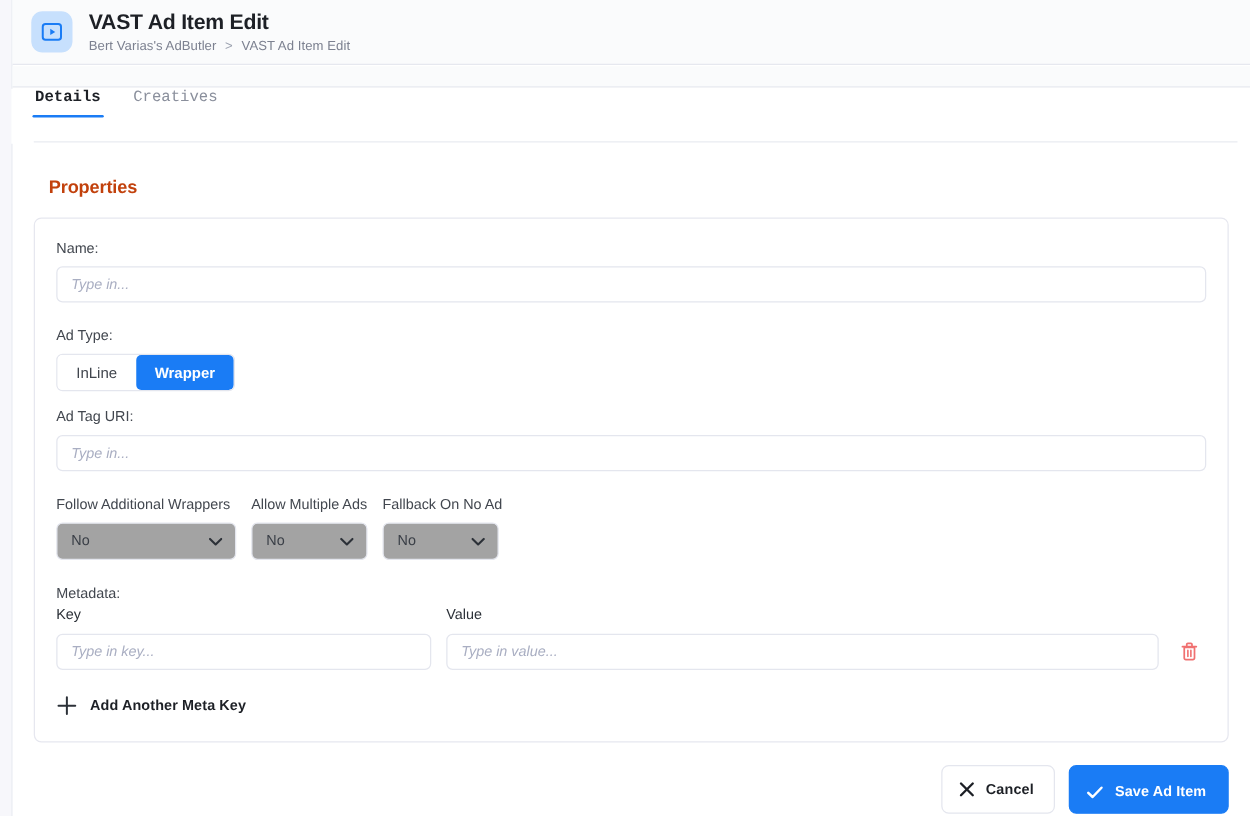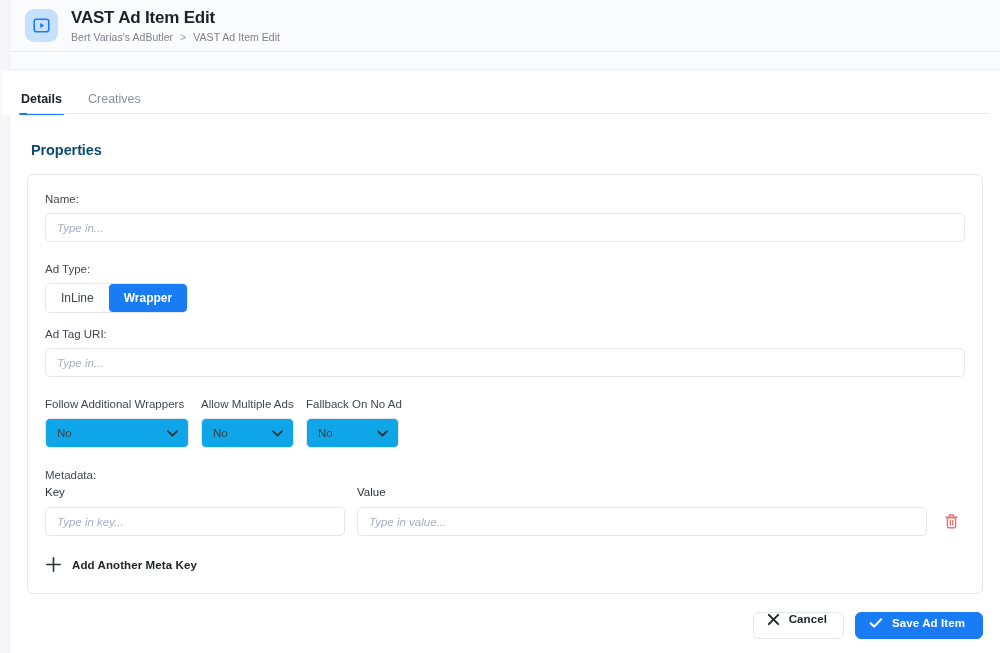--- a/index.html
+++ b/index.html
@@ -69,26 +69,27 @@
     position: absolute;
     left: 10px; top: 53px;
     width: 990px; height: 17px;
     background: #fafbfc;
     border-bottom: 1px solid #e8eaf0;
   }
 
   
   .tabbar {
     position: absolute;
-    left: 2px; top: 71px;
+    left: 9px; top: 71px;
     width: 990px; height: 44px;
     background: #ffffff;
     display: flex;
-    align-items: flex-end;
+    align-items: flex-start;
     padding-left: 17px;
+    font-family: Liberation Mono, monospace;
   }
   .tabbar-underline {
     position: absolute;
     left: 27px; top: 113px;
     width: 963px; height: 1px;
     background: #e9ebf1;
   }
   .tab {
     font-size: 12.5px;
     color: #8a8f9c;
@@ -114,22 +115,22 @@
   
   .content {
     position: absolute;
     left: 10px; top: 115px;
     width: 990px;
     padding: 0 17px;
   }
   .section-title {
     font-size: 14.5px;
     font-weight: bold;
-    color: #0c4a6e;
-    margin: 27px 0 0 4px;
+    color: #c2410c;
+    margin: 27px 0 0 12px;
     letter-spacing: -0.1px;
   }
 
   .card {
     margin-top: 16px;
     background: #ffffff;
     border: 1px solid #e6e7ef;
     border-radius: 6px;
     padding: 17px 17px 20px 17px;
   }
@@ -195,21 +196,21 @@
     font-size: 11.5px;
     color: #42474f;
     margin-bottom: 7px;
     line-height: 14px;
     white-space: nowrap;
   }
   .dd {
     height: 30px;
     border: 1px solid #e4e6ee;
     border-radius: 5px;
-    background: #0ea5e9;
+    background: #a3a3a3;
     display: flex;
     align-items: center;
     justify-content: space-between;
     padding: 0 10px 0 11px;
     font-size: 11.5px;
     color: #3a3f47;
     cursor: pointer;
   }
   .dd.w1 { width: 144px; }
   .dd.w2 { width: 93px; }
@@ -257,21 +258,22 @@
   
   .footer {
     display: flex;
     justify-content: flex-end;
     align-items: center;
     margin-top: 18px;
     padding-right: 0px;
   }
   .btn {
     display: flex;
-    height: 27px;
+    align-items: center;
+    height: 39px;
     border-radius: 6px;
     font-size: 11.5px;
     font-weight: bold;
     cursor: pointer;
     font-family: "Liberation Sans", sans-serif;
     letter-spacing: 0.1px;
   }
   .btn-cancel {
     background: #ffffff;
     border: 1px solid #e4e6ee;

